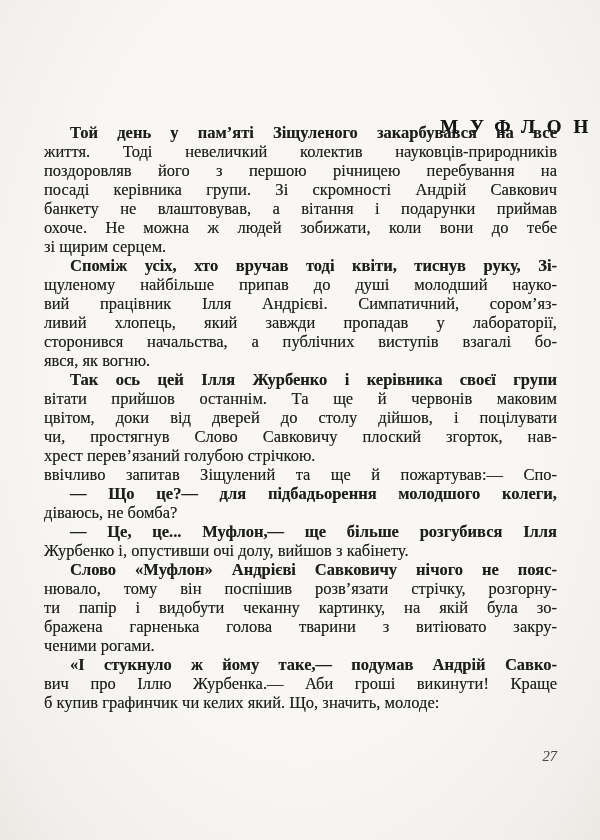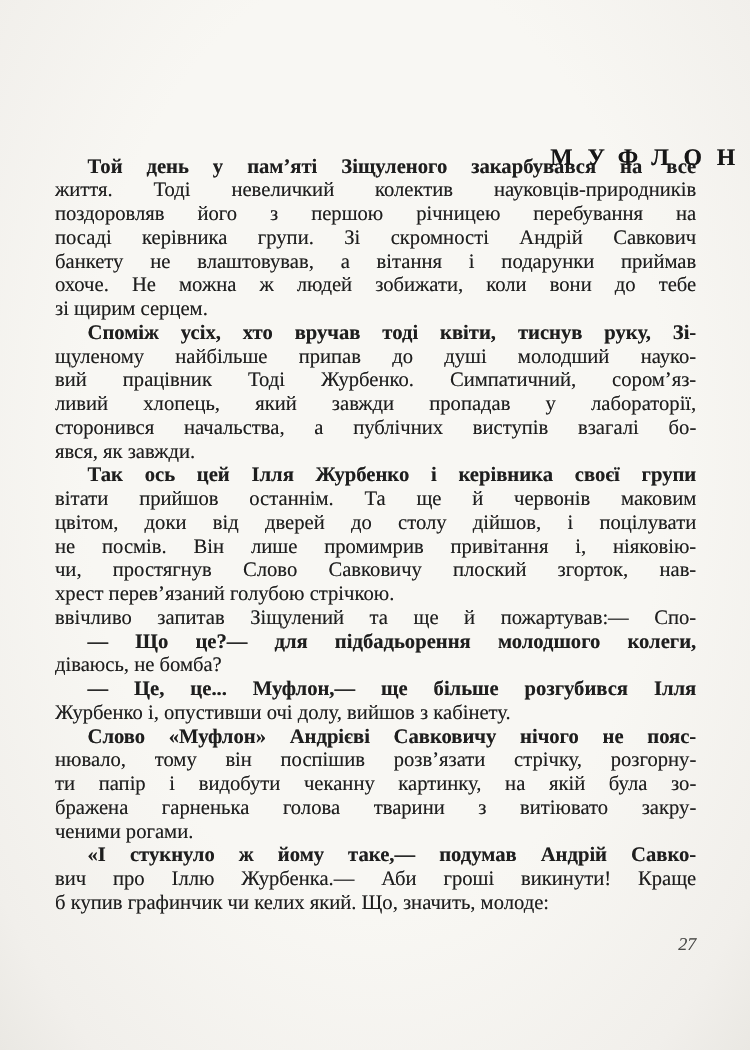--- a/index.html
+++ b/index.html
@@ -82,30 +82,29 @@
         <div class="line">життя. Тоді невеличкий колектив науковців-природників</div>
         <div class="line">поздоровляв його з першою річницею перебування на</div>
         <div class="line">посаді керівника групи. Зі скромності Андрій Савкович</div>
         <div class="line">банкету не влаштовував, а вітання і подарунки приймав</div>
         <div class="line">охоче. Не можна ж людей зобижати, коли вони до тебе</div>
         <div class="line last">зі щирим серцем.</div>
       </div>
       <div class="paragraph">
         <div class="line first">Споміж усіх, хто вручав тоді квіти, тиснув руку, Зі-</div>
         <div class="line">щуленому найбільше припав до душі молодший науко-</div>
-        <div class="line">вий працівник Тоді Журбенко. Симпатичний, сором’яз-</div>
+        <div class="line">вий працівник Ілля Андрієві. Симпатичний, сором’яз-</div>
         <div class="line">ливий хлопець, який завжди пропадав у лабораторії,</div>
         <div class="line">сторонився начальства, а публічних виступів взагалі бо-</div>
-        <div class="line last">явся, як завжди.</div>
+        <div class="line last">явся, як вогню.</div>
       </div>
       <div class="paragraph">
         <div class="line first">Так ось цей Ілля Журбенко і керівника своєї групи</div>
         <div class="line">вітати прийшов останнім. Та ще й червонів маковим</div>
         <div class="line">цвітом, доки від дверей до столу дійшов, і поцілувати</div>
-        <div class="line">не посмів. Він лише промимрив привітання і, ніяковію-</div>
         <div class="line">чи, простягнув Слово Савковичу плоский згорток, нав-</div>
         <div class="line last">хрест перев’язаний голубою стрічкою.</div>
       </div>
       <div class="paragraph">
         <div class="line">ввічливо запитав Зіщулений та ще й пожартував:— Спо-</div>
         <div class="line first">— Що це?— для підбадьорення молодшого колеги,</div>
         <div class="line last">діваюсь, не бомба?</div>
       </div>
       <div class="paragraph">
         <div class="line first">— Це, це... Муфлон,— ще більше розгубився Ілля</div>

